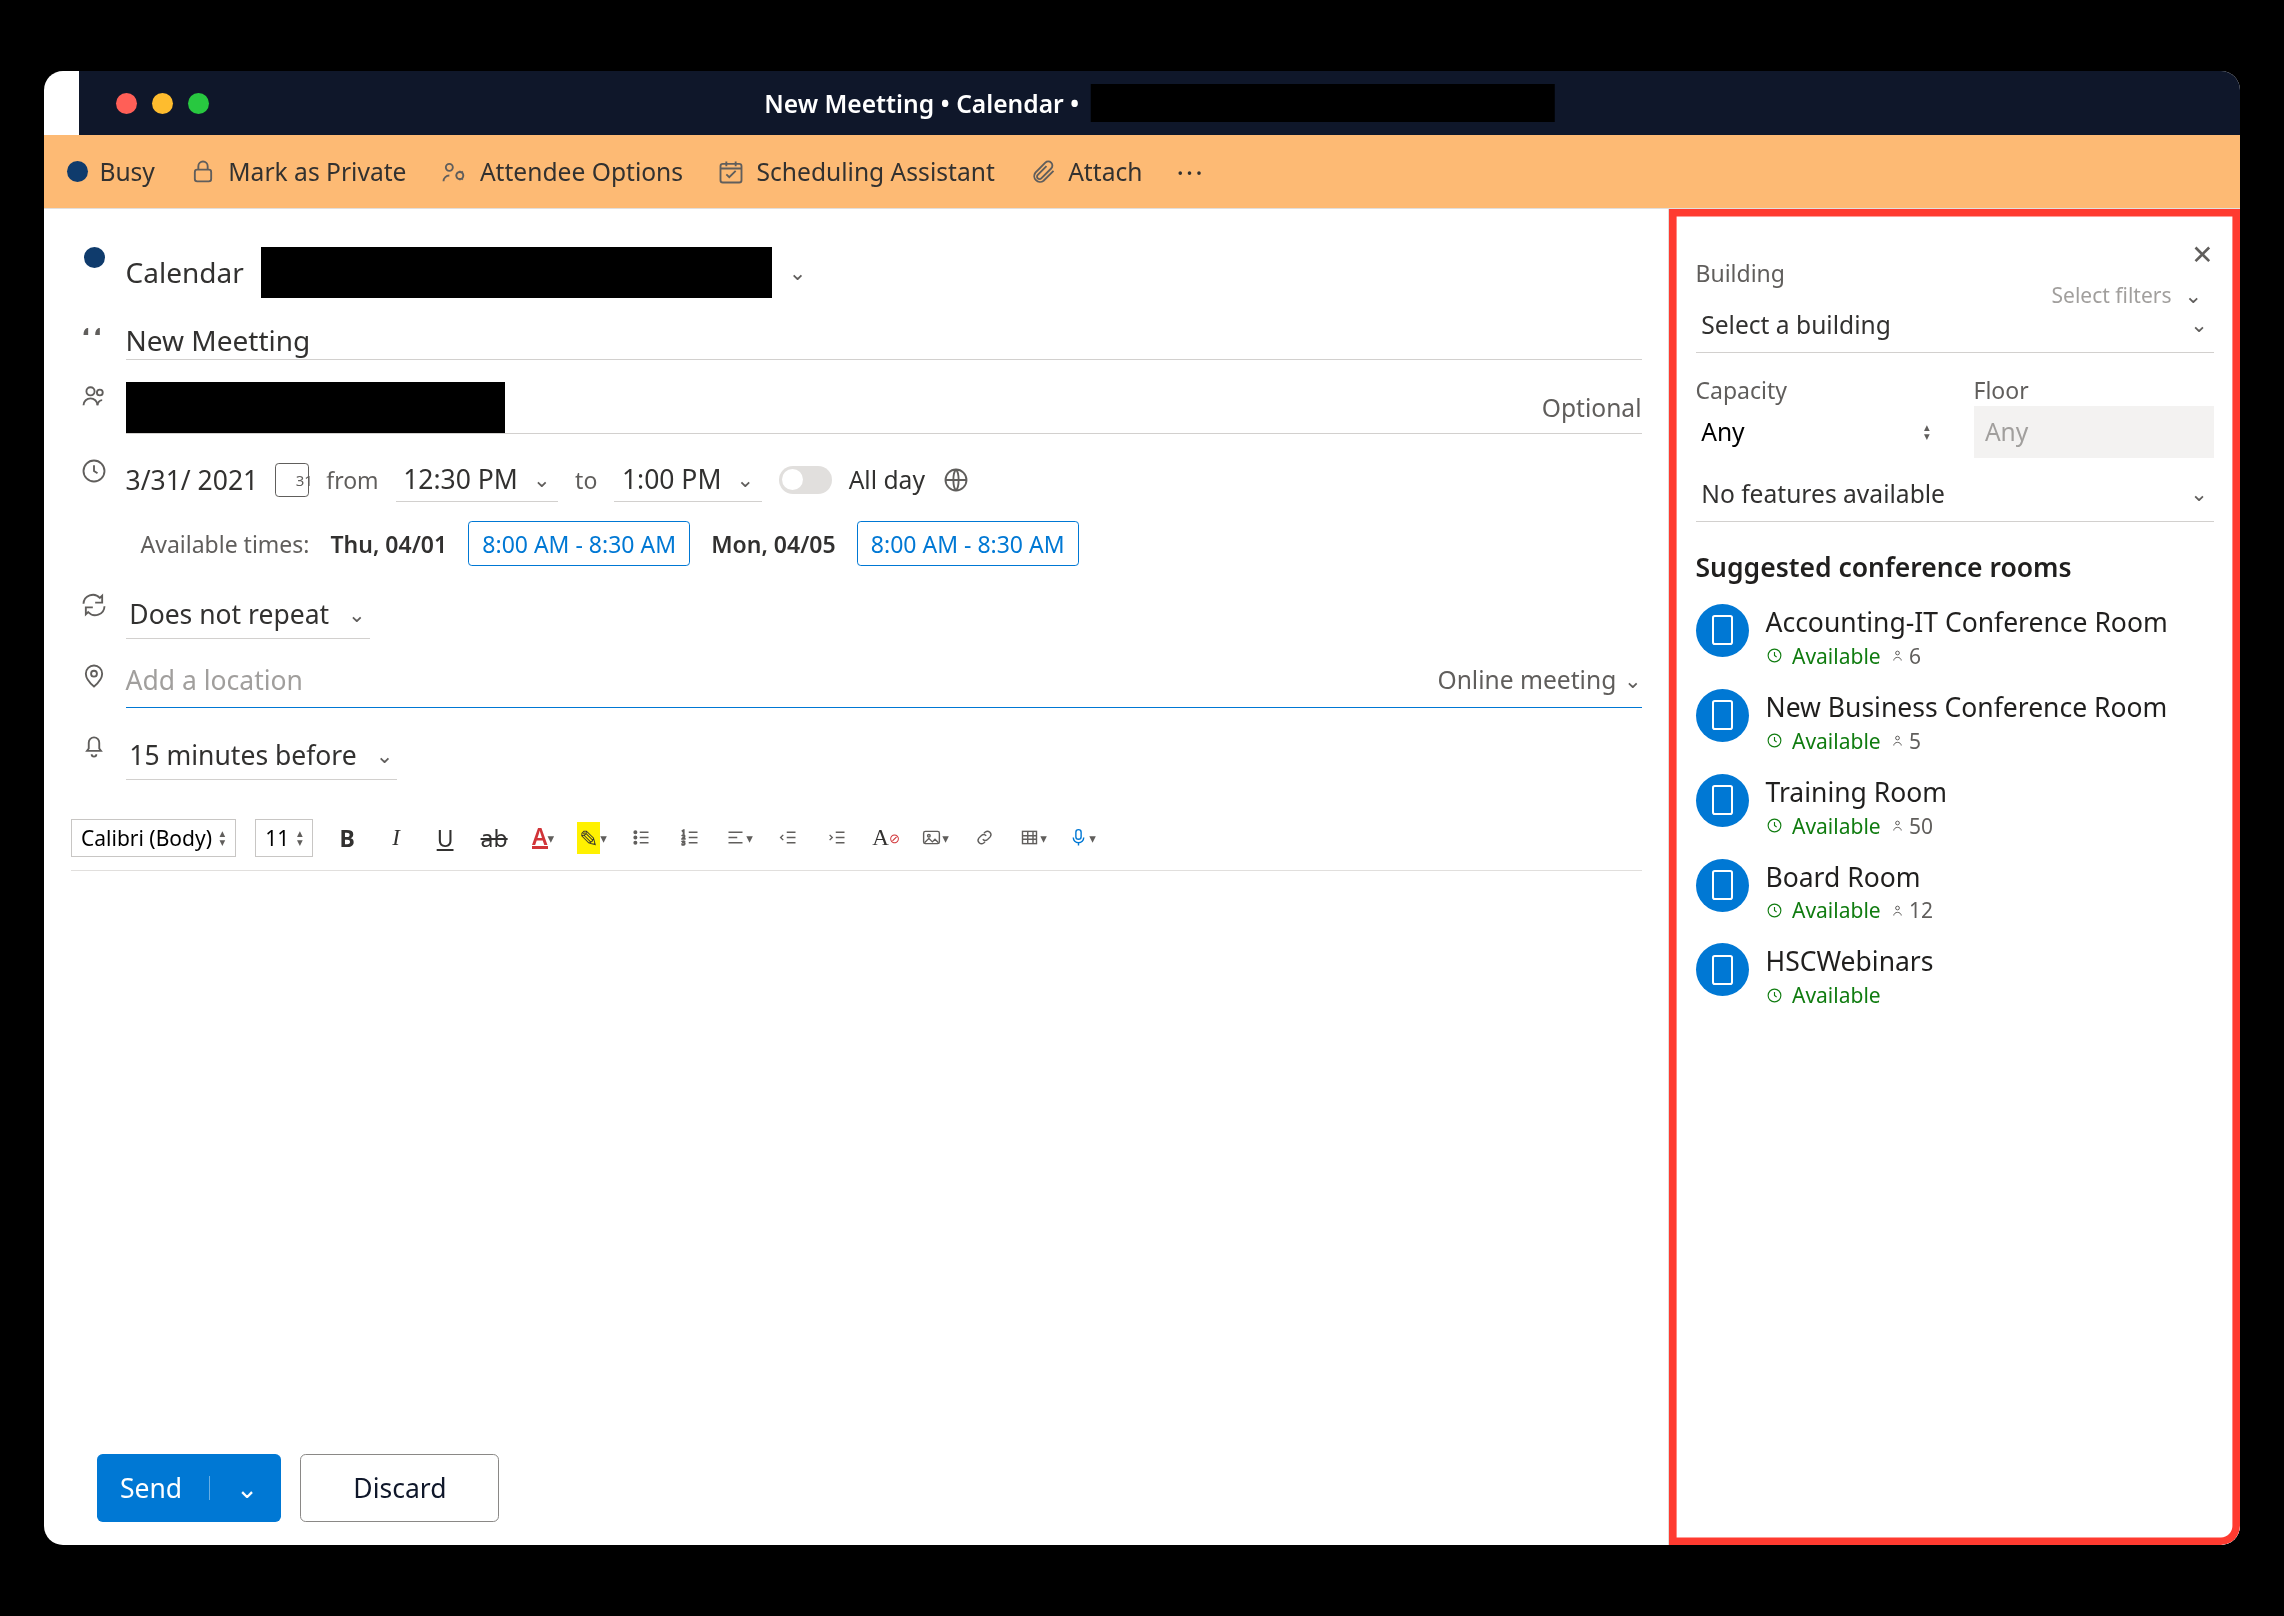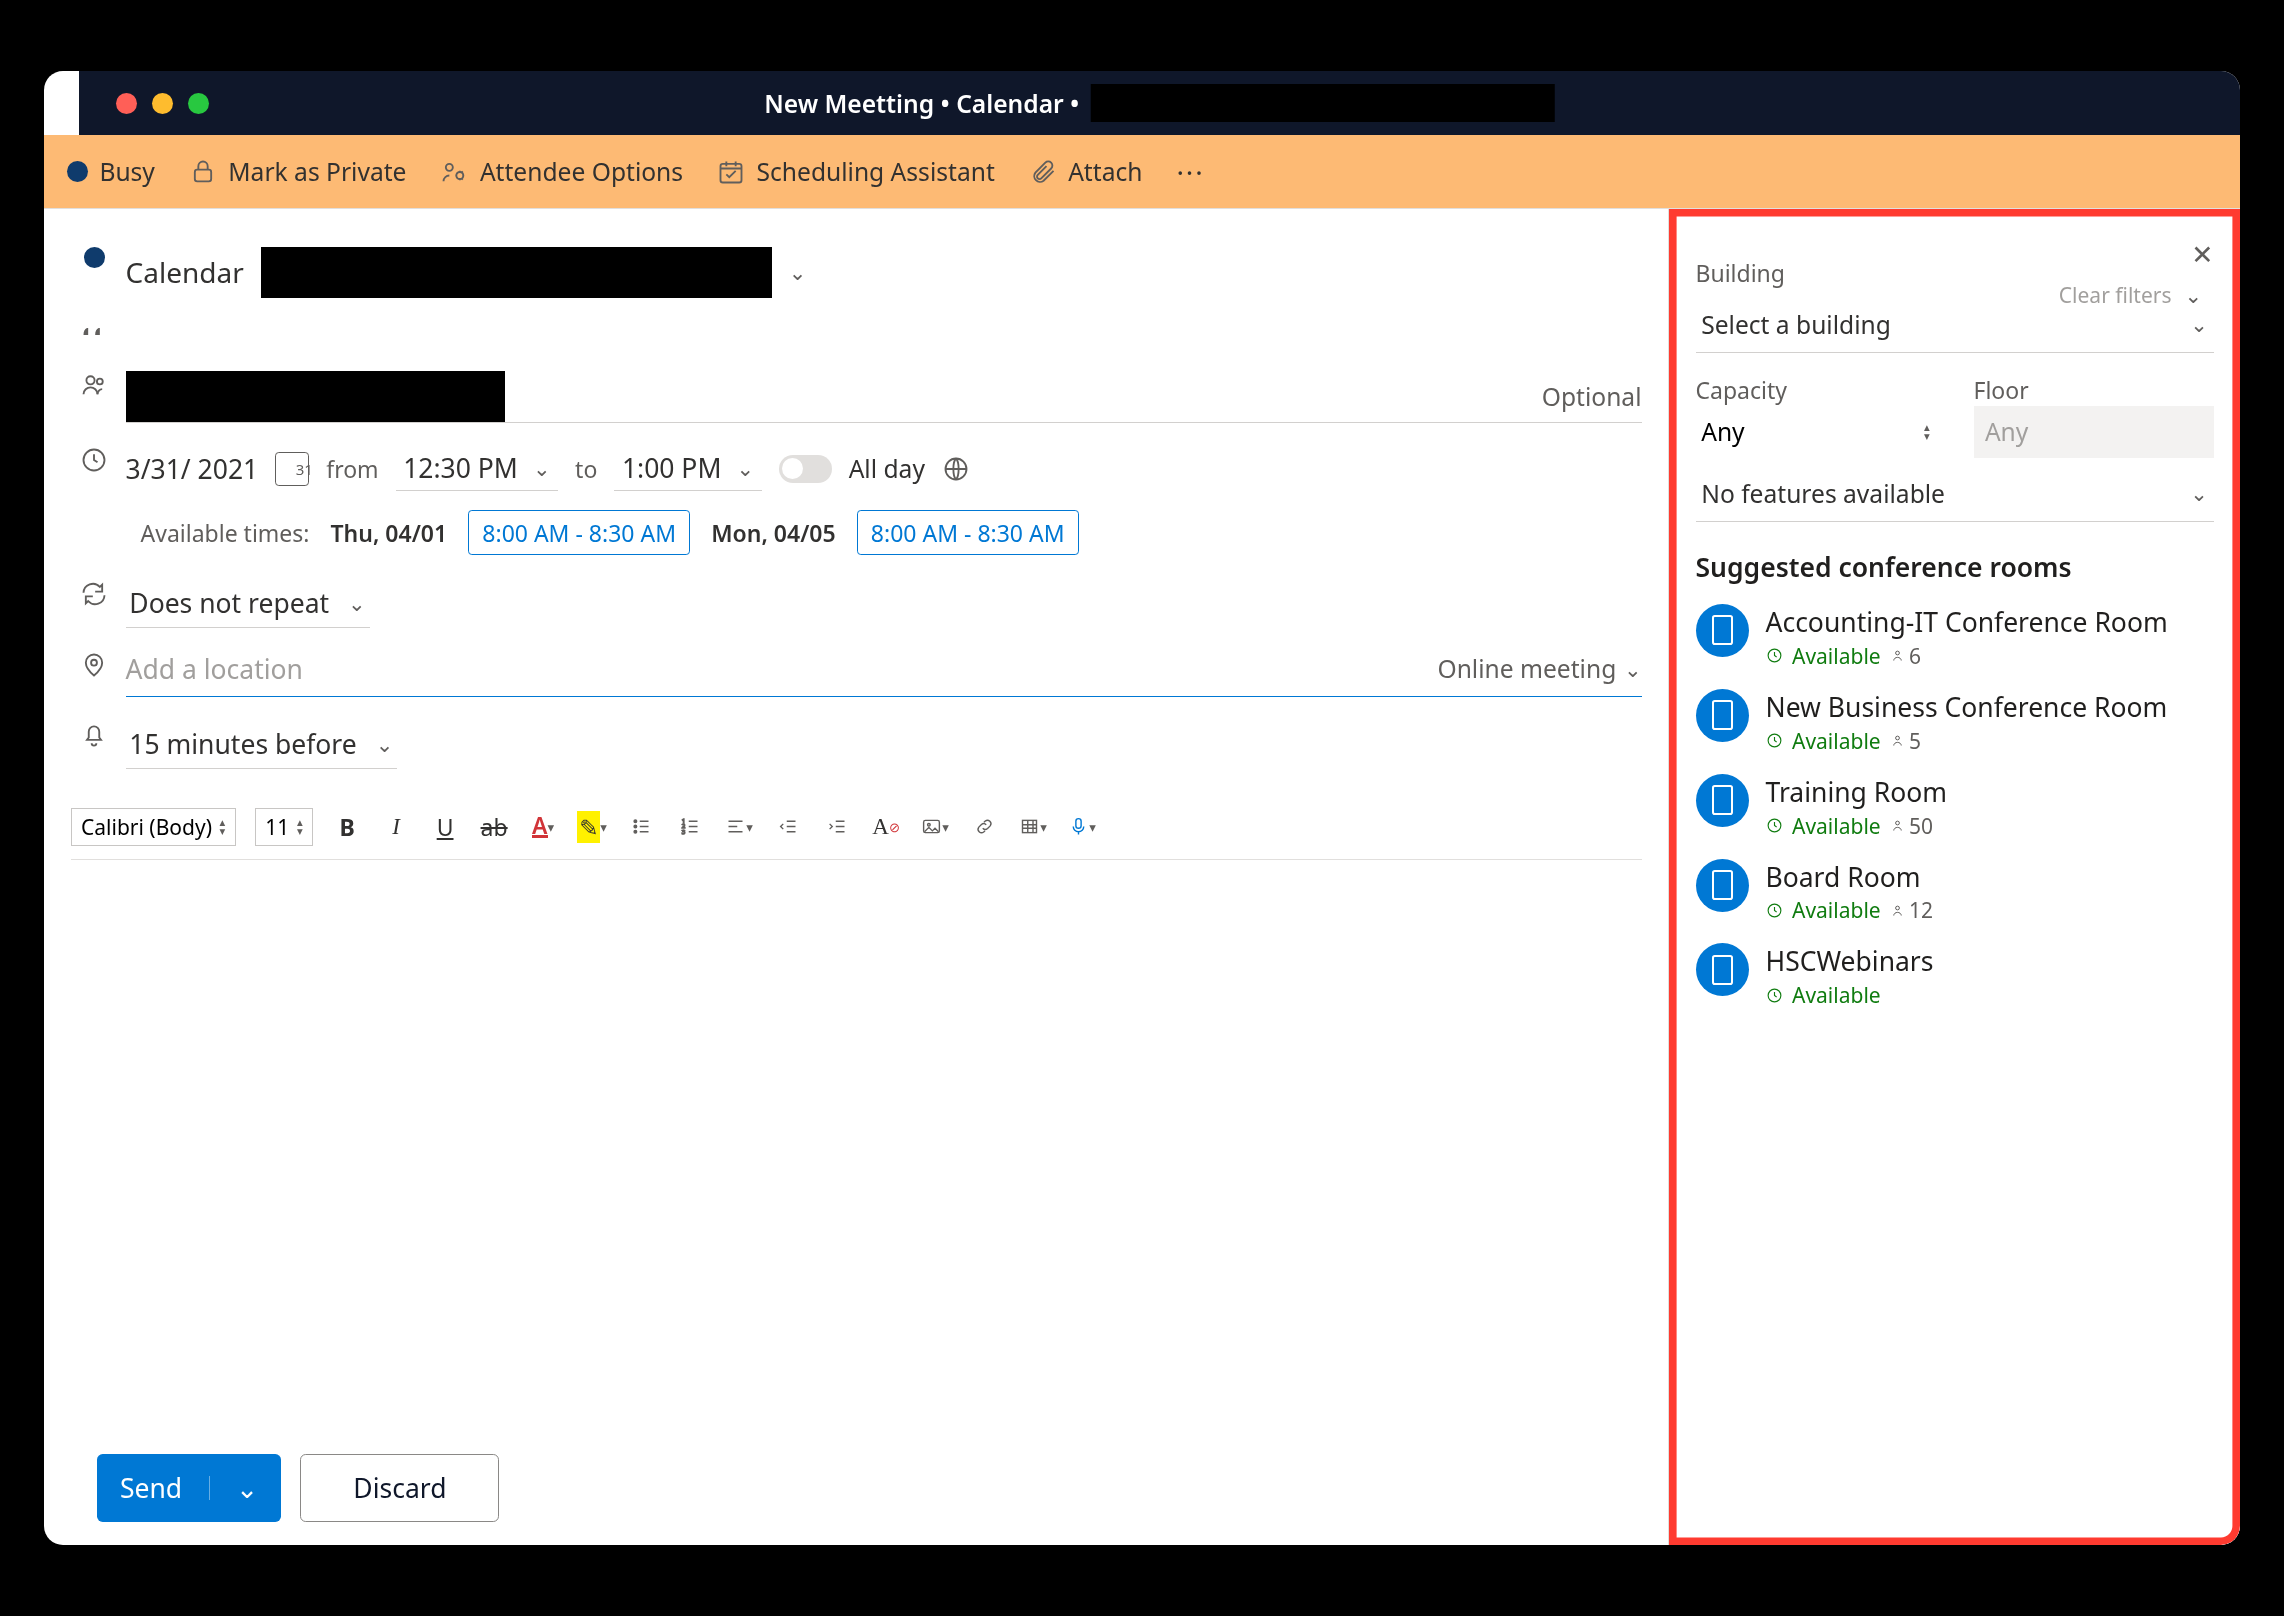--- a/index.html
+++ b/index.html
@@ -152,20 +152,23 @@
             <span class="chev">⌄</span>
           </div>
         </div>
 
         <div class="row">
           <div class="row-icon">
             <svg class="ico" viewBox="0 0 24 24">
                 <path d="M6 6c-2 1-3 3-3 6h4V6H6zM16 6c-2 1-3 3-3 6h4V6h-1z" fill="#605e5c" stroke="none"></path>
               </svg>
           </div>
+          <div class="row-content row-underline">
+            <input class="title-input" value="New Meetting" style="">
+          </div>
         </div>
 
         <div class="row">
           <div class="row-icon">
             <svg class="ico" viewBox="0 0 24 24">
                 <circle cx="9" cy="8" r="3.5"></circle>
                 <path d="M3 20c0-3.5 3-6 6-6s6 2.5 6 6"></path>
                 <circle cx="17" cy="9" r="2.5"></circle>
                 <path d="M15 20c0-2.5 2-4.5 4-4.5"></path>
               </svg>
@@ -362,21 +365,21 @@
         </button>
         <button class="discard-btn">Discard</button>
       </div>
     </div>
 
     <div class="room-panel highlight">
       <div class="rf-close">✕</div>
 
       <div style="position:relative;">
         <div class="rf-sec-label">Building</div>
-        <span class="rf-clear" style="top:24.6px;">Clear filters</span>
+        <span class="rf-clear" style="top:24.6px;">Select filters</span>
         <span class="chev" style="position:absolute; right:11.4px; top:24.6px;">⌄</span>
       </div>
       <div class="rf-select">
         <span>Select a building</span>
         <span class="chev">⌄</span>
       </div>
 
       <div class="rf-row-two">
         <div class="rf-col">
           <div class="rf-sec-label" style="margin-top:0;">Capacity</div>

